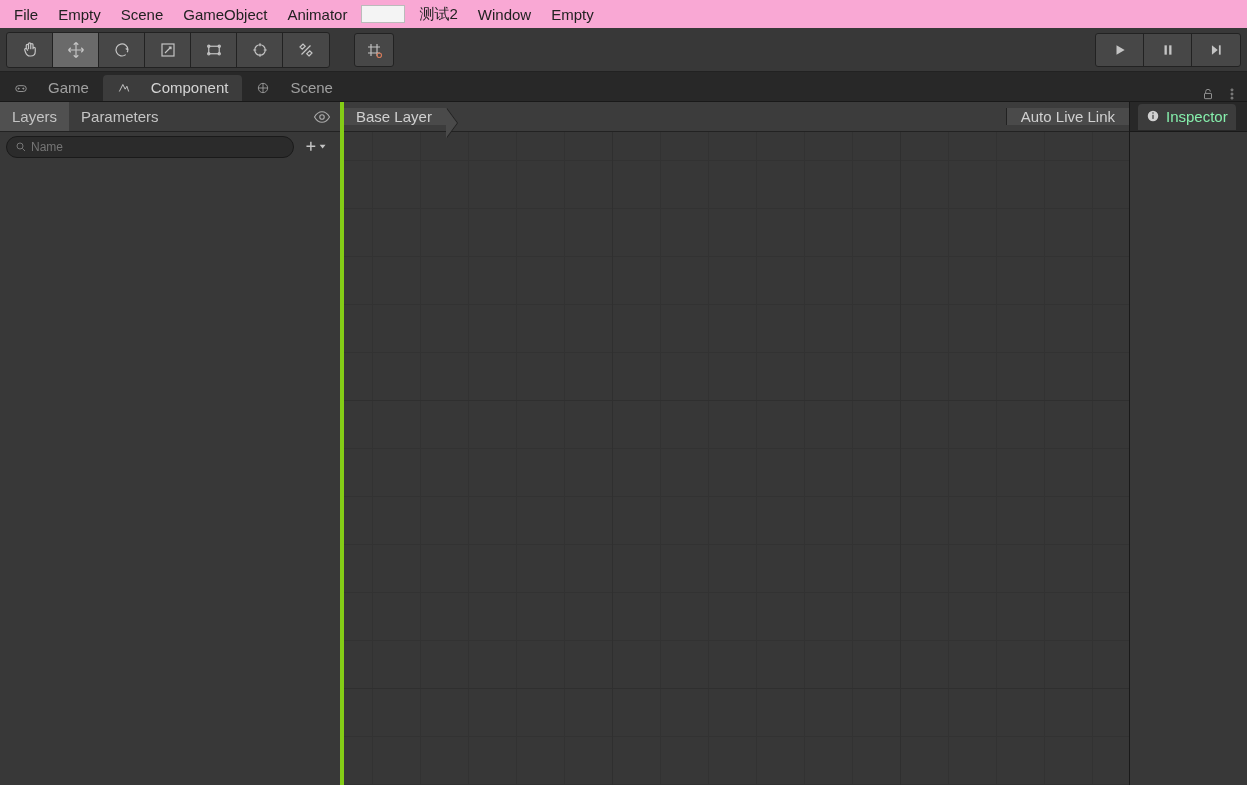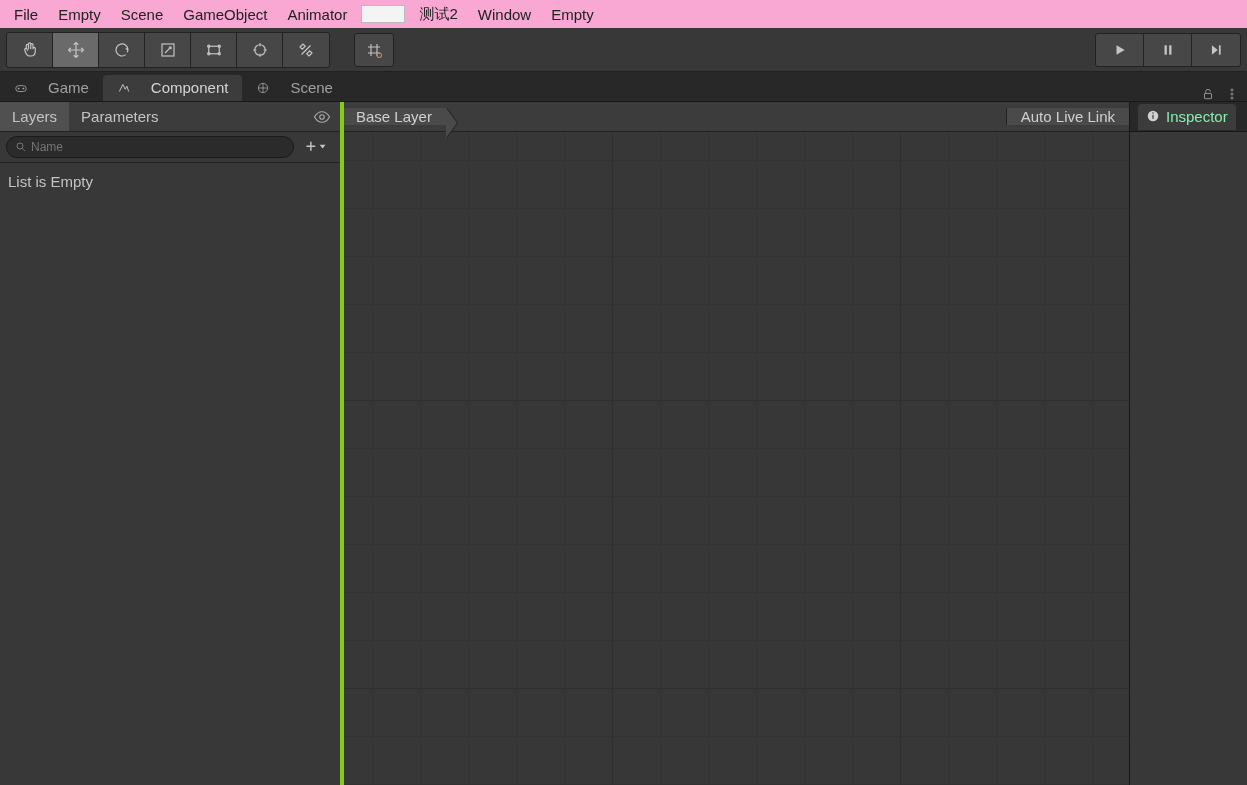--- a/index.html
+++ b/index.html
@@ -231,21 +231,20 @@
           </svg>
         <input type="text" placeholder="Name" style="">
       </div>
       <div class="add-btn">
         <svg viewBox="0 0 30 20">
             <path d="M8 3v12M2 9h12" stroke="#c4c4c4" stroke-width="2" fill="none"></path>
             <path d="M20 7l4 5 4-5z"></path>
           </svg>
       </div>
     </div>
-    <div class="list-empty">List is Empty</div>
   </div>
 
   <div class="center">
     <div class="breadcrumb-row">
       <div class="crumb">Base Layer</div>
       <div class="auto-live">Auto Live Link</div>
     </div>
     <div class="graph-area"></div>
   </div>
 

